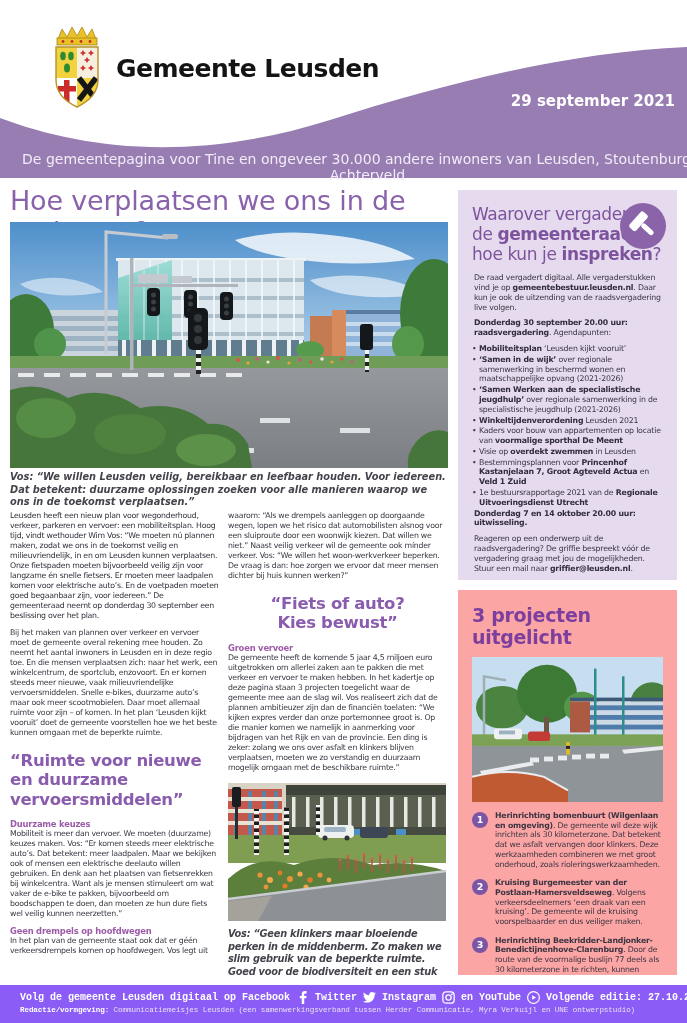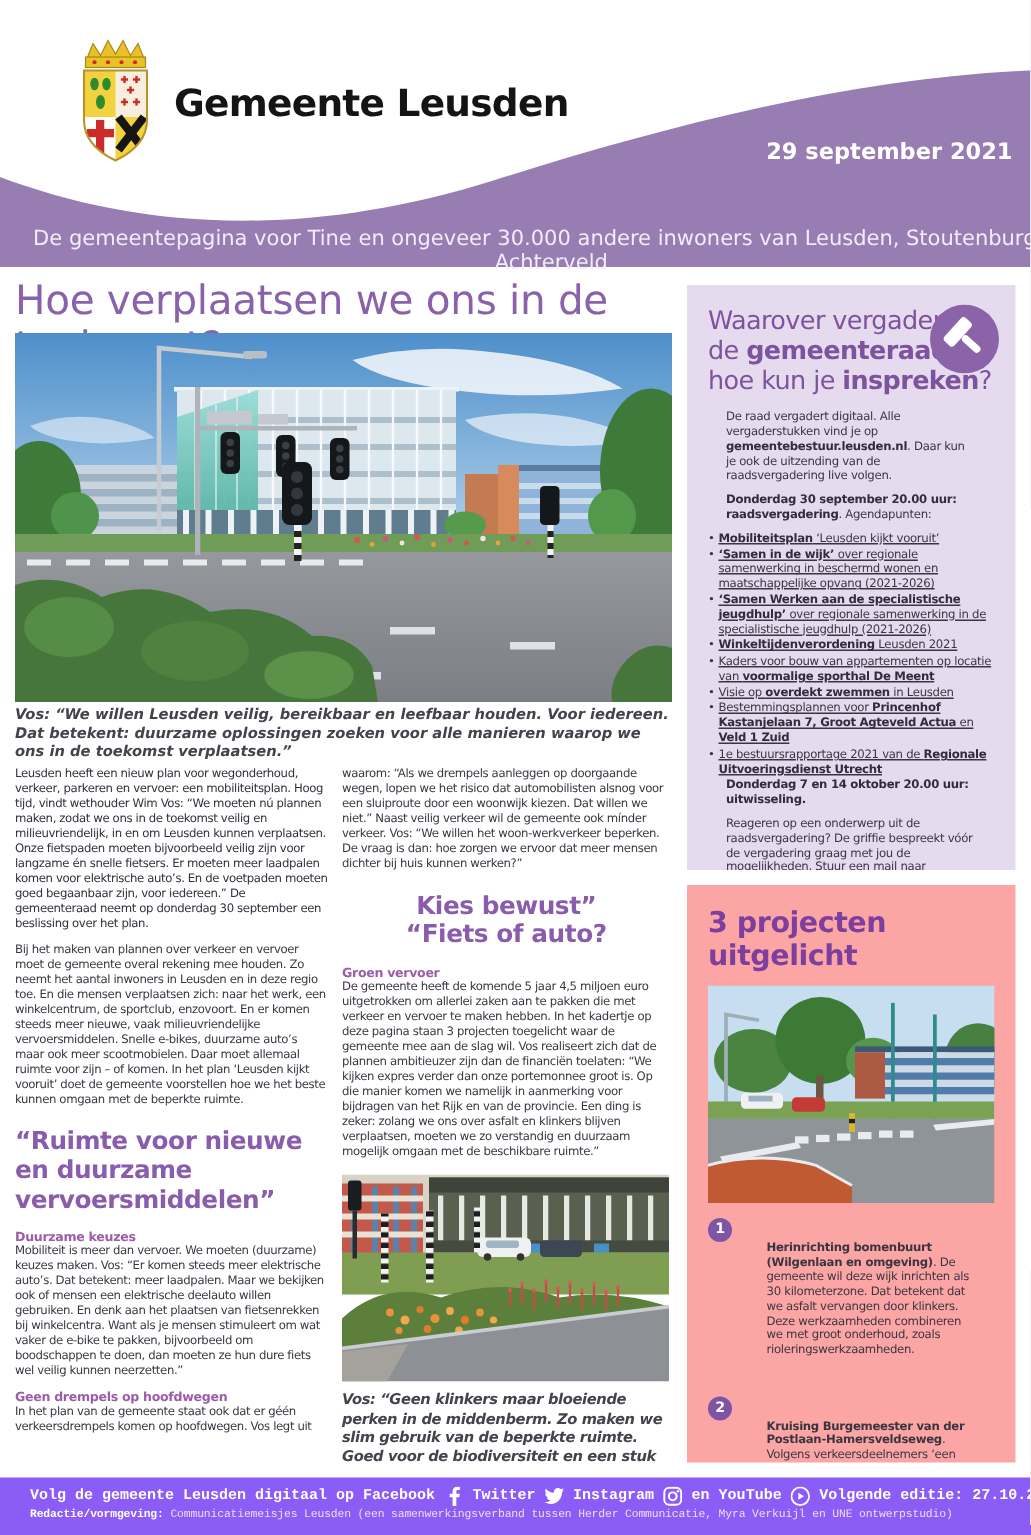--- a/index.html
+++ b/index.html
@@ -28,32 +28,32 @@
   .pq-center{text-align:center;}
   .photo2{position:absolute;left:0;top:272px;width:218px;height:138px;}
   .caption2{position:absolute;left:0;top:417px;width:218px;}
   
   .sidebar{position:absolute;left:458px;top:190px;width:219px;height:390px;background:#e6dbee;
            box-sizing:border-box;padding:12px 14px;overflow:hidden;}
   .gavel{position:absolute;top:13px;right:11px;width:46px;height:46px;}
   .sb-heading{font-size:17px;color:#7d539e;line-height:1.18;margin:2px 0 9px;letter-spacing:-0.4px;}
   .sb-heading b{font-weight:bold;}
   .sb-text{font-size:7.8px;line-height:9.8px;letter-spacing:-0.2px;color:#3b3542;}
-  .sb-text p{margin:0 12px 6px;}
+  .sb-text p{margin:0 2px 6px;}
   .sb-text b{color:#322d3d;}
-  .agenda{list-style:none;margin:0 0 0;padding:0;text-decoration:underline;}
+  .agenda{list-style:none;margin:0 0 0;padding:0;}
   .agenda li{position:relative;padding-left:7px;margin:0 0 1px;}
   .agenda li::before{content:"•";position:absolute;left:0;top:0;color:#3b3542;}
   
   .yellowbox{position:absolute;left:458px;top:590px;width:219px;height:385px;background:#fca5a5;
              box-sizing:border-box;padding:12px 14px;overflow:hidden;}
   .yb-heading{font-size:19px;font-weight:bold;color:#7c3f9e;margin:2px 0 9px;letter-spacing:-0.3px;}
   .photo3{width:191px;height:145px;margin:0 0 9px;}
   .proj{display:flex;gap:7px;margin:0 0 9px;font-size:7.8px;line-height:9.7px;letter-spacing:-0.2px;color:#3b3542;}
-  .proj p{margin:16px;}
+  .proj p{margin:0;}
   .pnum{flex:0 0 16px;width:16px;height:16px;border-radius:50%;background:#7d55a5;color:#fff;
         font-size:9.5px;font-weight:bold;display:flex;align-items:center;justify-content:center;margin-top:1px;}
   
   .footer{position:absolute;left:0;top:985px;width:687px;height:56px;background:#8b5cf6;color:#fff;box-sizing:border-box;font-family:Liberation Mono, monospace;}
   .f-line1{display:flex;align-items:center;gap:6px;padding:6px 16px 0 20px;font-size:10px;font-weight:bold;white-space:nowrap;}
   .f-right{margin-left:auto;}
   .f-icon{display:inline-flex;width:13px;height:13px;align-items:center;}
   .f-icon svg{width:13px;height:13px;display:block;}
   .f-line2{padding:2px 16px 0 20px;font-size:7.6px;color:#e9e0f2;letter-spacing:-0.1px;}
   .f-line2 b{color:#fff;}
@@ -284,22 +284,22 @@
     <div class="pullquote">“Ruimte voor nieuwe en duurzame vervoersmiddelen”</div>
     <div class="subhead">Duurzame keuzes</div>
     <p>Mobiliteit is meer dan vervoer. We moeten (duurzame) keuzes maken. Vos: “Er komen steeds meer elektrische auto’s. Dat betekent: meer laadpalen. Maar we bekijken ook of mensen een elektrische deelauto willen gebruiken. En denk aan het plaatsen van fietsenrekken bij winkelcentra. Want als je mensen stimuleert om wat vaker de e-bike te pakken, bijvoorbeeld om boodschappen te doen, dan moeten ze hun dure fiets wel veilig kunnen neerzetten.”</p>
     <div class="subhead">Geen drempels op hoofdwegen</div>
     <p>In het plan van de gemeente staat ook dat er géén verkeersdrempels komen op hoofdwegen. Vos legt uit</p>
   </div>
 
   <div class="col col2">
     <p>waarom: “Als we drempels aanleggen op doorgaande wegen, lopen we het risico dat automobilisten alsnog voor een sluiproute door een woonwijk kiezen. Dat willen we niet.” Naast veilig verkeer wil de gemeente ook mínder verkeer. Vos: “We willen het woon-werkverkeer beperken. De vraag is dan: hoe zorgen we ervoor dat meer mensen dichter bij huis kunnen werken?”</p>
     <div class="pullquote pq-center">
+      <div>“Fiets of auto?</div>
       <div>Kies bewust”</div>
-      <div>“Fiets of auto?</div>
     </div>
     <div class="subhead">Groen vervoer</div>
     <p>De gemeente heeft de komende 5 jaar 4,5 miljoen euro uitgetrokken om allerlei zaken aan te pakken die met verkeer en vervoer te maken hebben. In het kadertje op deze pagina staan 3 projecten toegelicht waar de gemeente mee aan de slag wil. Vos realiseert zich dat de plannen ambitieuzer zijn dan de financiën toelaten: “We kijken expres verder dan onze portemonnee groot is. Op die manier komen we namelijk in aanmerking voor bijdragen van het Rijk en van de provincie. Een ding is zeker: zolang we ons over asfalt en klinkers blijven verplaatsen, moeten we zo verstandig en duurzaam mogelijk omgaan met de beschikbare ruimte.”</p>
     <div class="photo2">
       <svg viewBox="0 0 218 138" preserveAspectRatio="none">
         <defs>
             <pattern id="bw2" width="5" height="7" patternUnits="userSpaceOnUse">
               <rect width="5" height="3.5" fill="#f2f2f2"></rect>
               <rect y="3.5" width="5" height="3.5" fill="#1d1d1d"></rect>
             </pattern>

